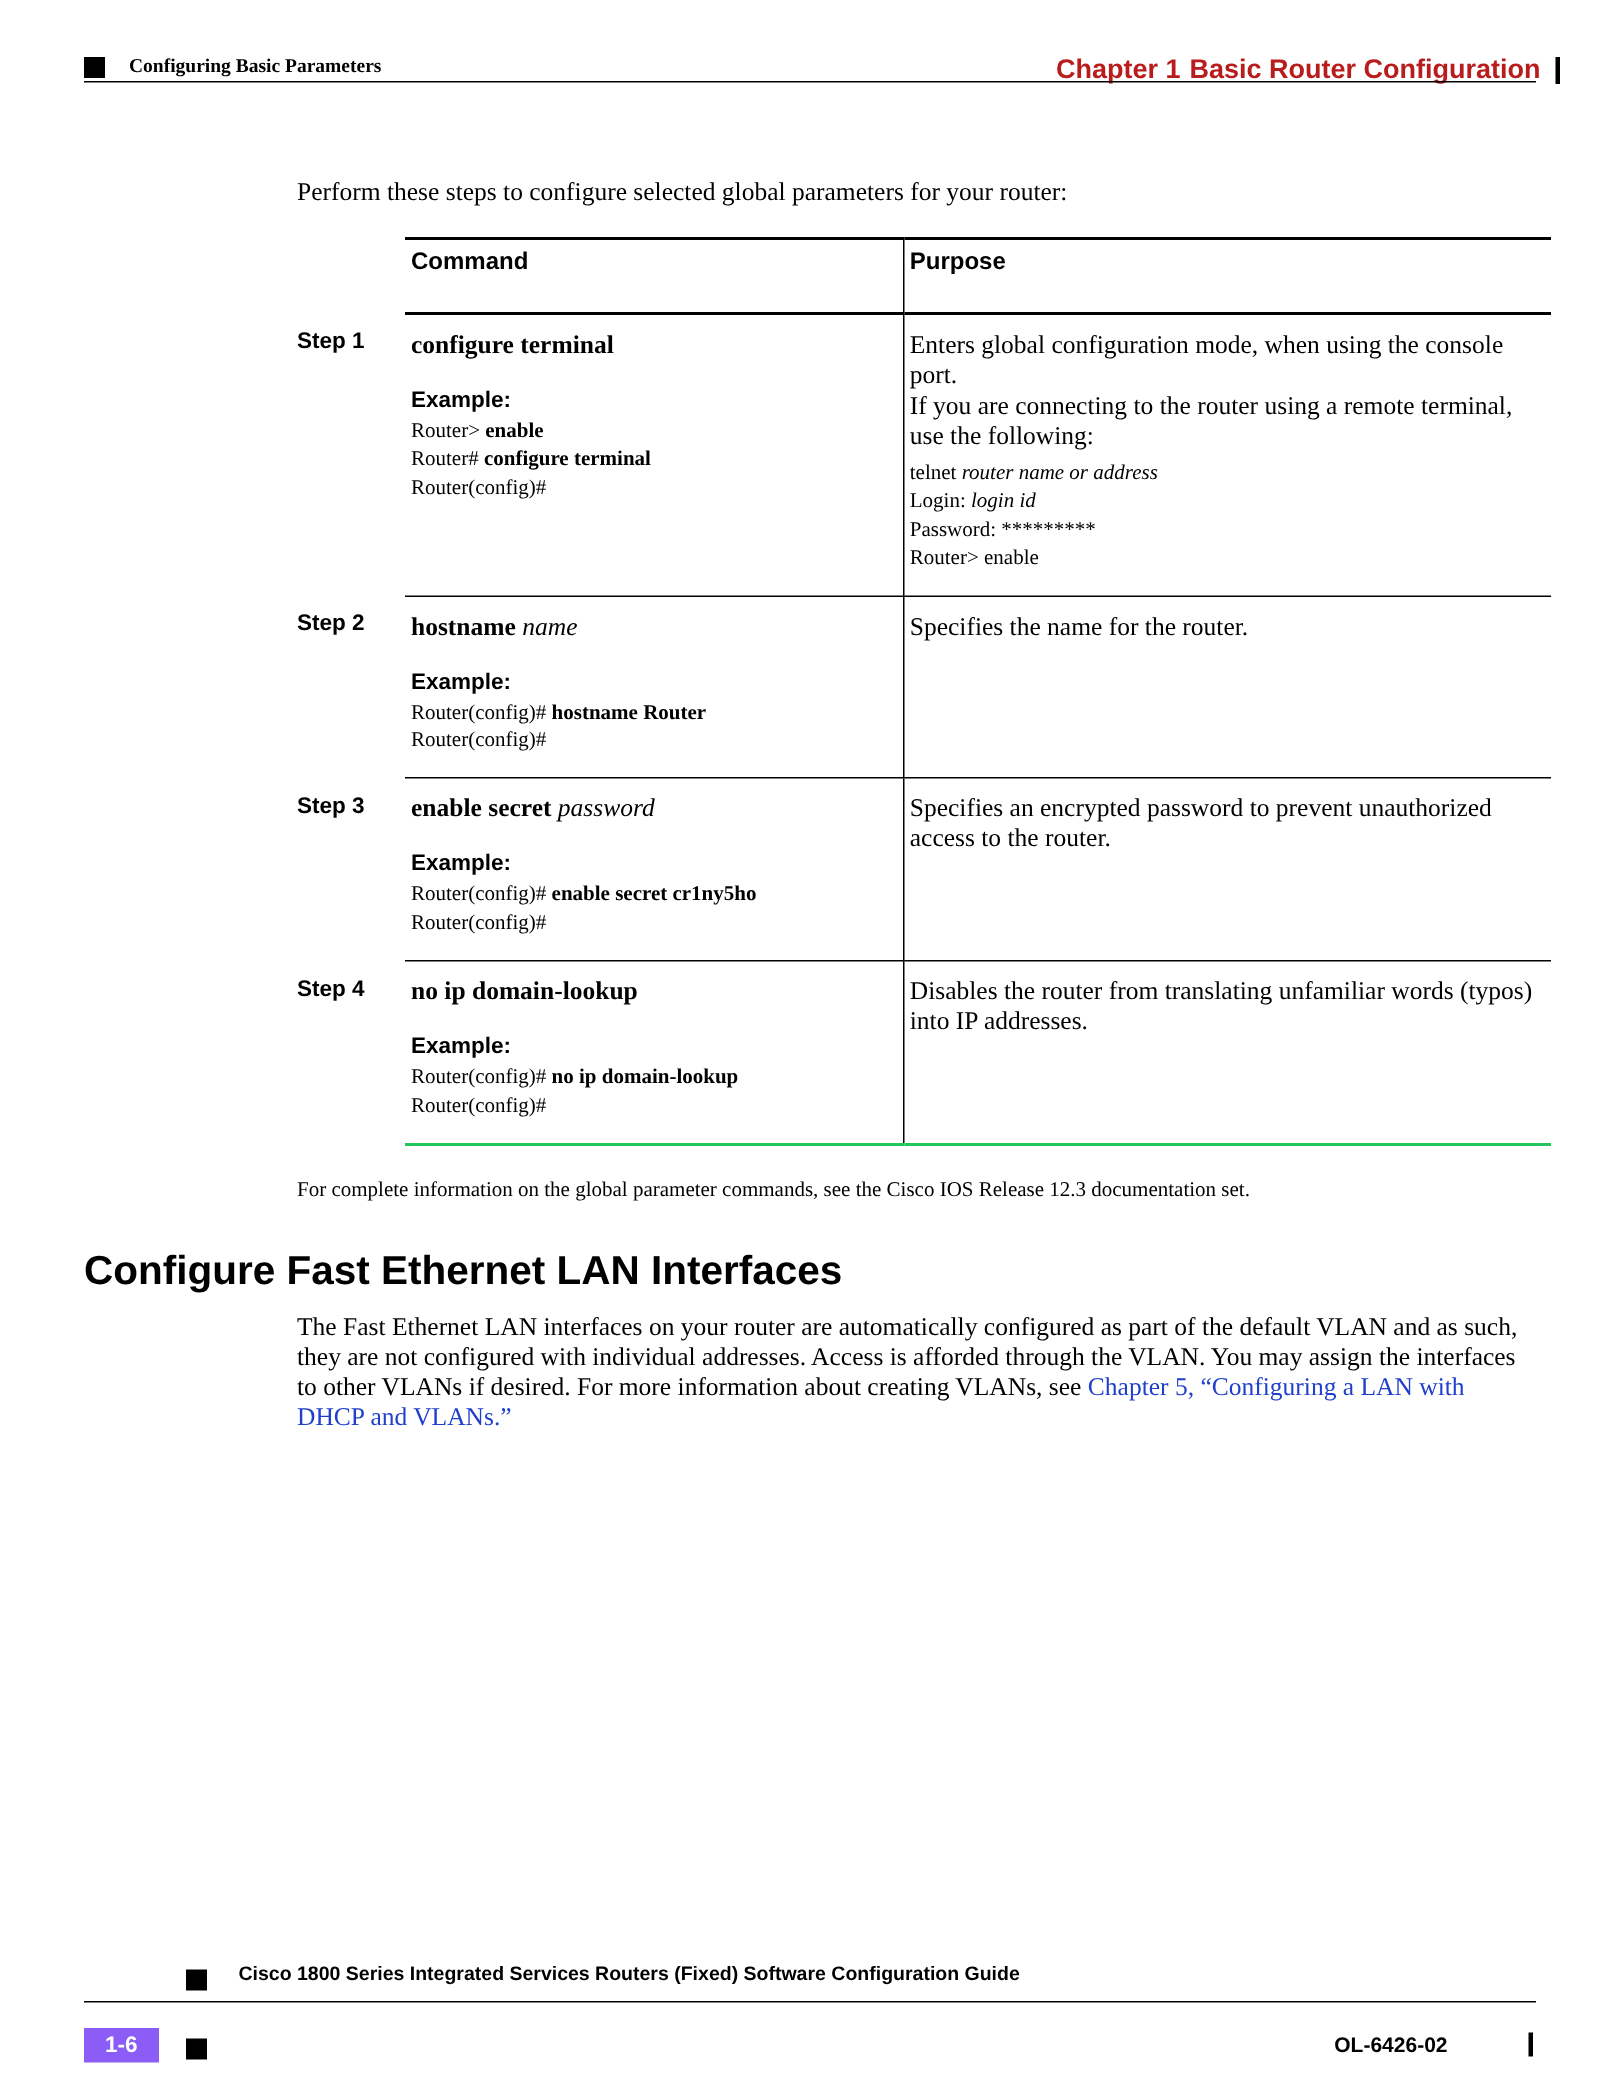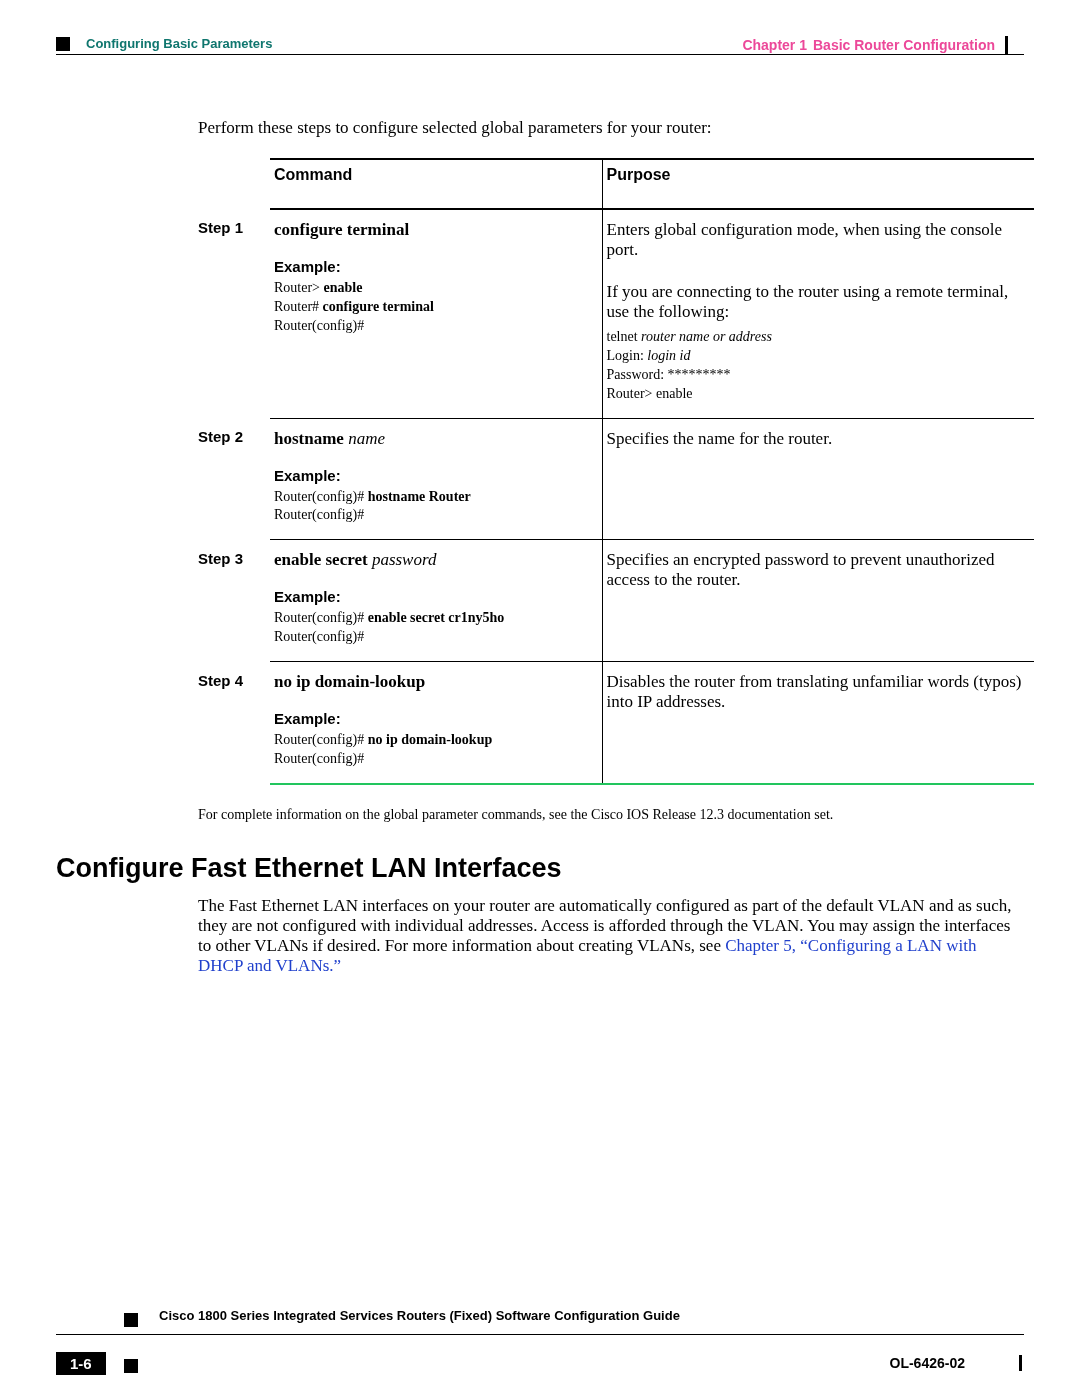--- a/index.html
+++ b/index.html
@@ -5,31 +5,31 @@
   html, body { margin:0; padding:0; }
   body {
     width:1080px; background:#fff;
     font-family:"Times New Roman", Times, serif;
     color:#000;
   }
   .page { position:relative; width:1080px; height:1397px; }
 
   
   .hdr-right {
-    position:absolute; top:36px; right:72px;
-    font-family:Arial,Helvetica,sans-serif; font-weight:bold; font-size:14px;
-    color:#ec4899; display:flex; align-items:center;
+    position:absolute; top:36px; right:40px;
+    font-family:Arial,Helvetica,sans-serif; font-weight:bold; font-size:18px;
+    color:#b91c1c; display:flex; align-items:center;
   }
   .hdr-right .tick { width:3px; height:18px; background:#000; margin-left:10px; }
   .hdr-right .chap { font-weight:bold; margin-right:6px; }
   .hdr-left {
     position:absolute; top:36px; left:56px;
     display:flex; align-items:flex-end;
-    font-family:Liberation Sans, sans-serif; font-weight:bold; font-size:13px;
-    color:#0f766e;
+    font-family:Liberation Serif, serif; font-weight:bold; font-size:13px;
+    color:#000000;
   }
   .hdr-left .sq { width:14px; height:14px; background:#000; margin-right:16px; }
   .hdr-rule {
     position:absolute; top:54px; left:56px; right:56px;
     height:0; border-top:1px solid #000;
   }
 
   
   .body-col {
     position:absolute; top:100px; left:56px; right:56px;
@@ -94,21 +94,21 @@
     position:absolute; bottom:54px; width:14px; height:14px; background:#000;
   }
   .ftr-sq.tl { left:124px; bottom:70px; }
   .ftr-sq.bl { left:124px; bottom:24px; }
   .ftr-guide {
     position:absolute; bottom:74px; left:159px;
     font-family:Arial,Helvetica,sans-serif; font-weight:bold; font-size:13px;
   }
   .ftr-page {
     position:absolute; bottom:22px; left:56px;
-    background:#000000; color:#fff;
+    background:#8b5cf6; color:#fff;
     font-family:Arial,Helvetica,sans-serif; font-weight:bold; font-size:15px;
     padding:3px 14px;
   }
   .ftr-doc {
     position:absolute; bottom:26px; right:58px;
     font-family:Arial,Helvetica,sans-serif; font-weight:bold; font-size:14px;
     display:flex; align-items:center;gap:44px;
   }
   .ftr-doc .tick { width:3px; height:16px; background:#000; margin-left:10px; }
 
@@ -156,21 +156,21 @@
               <div class="cmdTitle">configure terminal</div>
               <div class="exLabel">Example:</div>
               <div class="mono">
                 <span>Router&gt; </span><span class="b">enable</span><br>
                 <span>Router# </span><span class="b">configure terminal</span><br>
                 <span>Router(config)#</span>
               </div>
             </td>
             <td class="c last">
               <div>Enters global configuration mode, when using the console port.</div>
-              <div style="margin-top:22px">If you are connecting to the router using a remote terminal, use the following:</div>
+              <div style="margin-top:1px">If you are connecting to the router using a remote terminal, use the following:</div>
               <div class="mono" style="margin-top:6px">
                 <span>telnet </span><span class="i">router name or address</span><br>
                 <span>Login: </span><span class="i">login id</span><br>
                 <span>Password: *********</span><br>
                 <span>Router&gt; enable</span>
               </div>
             </td>
           </tr>
 
           <tr class="rule">

